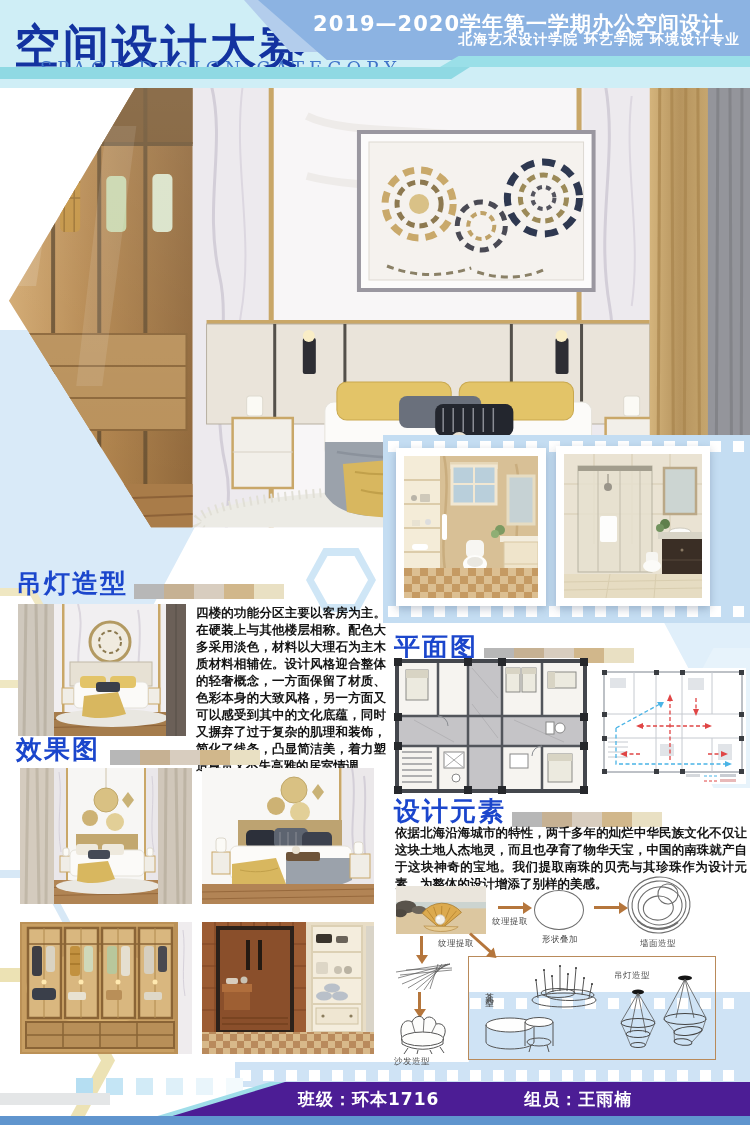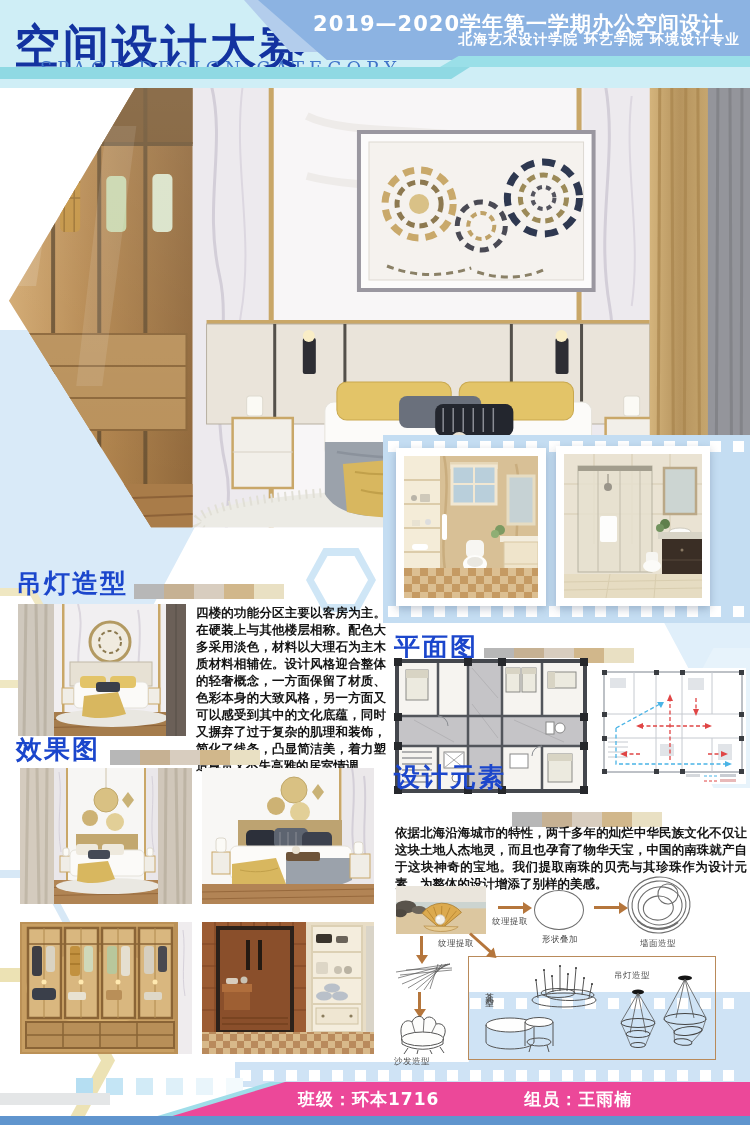--- a/index.html
+++ b/index.html
@@ -61,21 +61,21 @@
   .oshape{position:absolute;border:1.3px solid #6e6e6e;border-radius:50%;background:#fff;z-index:2;}
   .elbox{position:absolute;left:468px;top:956px;width:246px;height:102px;border:1.5px solid #b98a5a;z-index:1;}
   .sketch{position:absolute;z-index:2;}
   .sketch svg{display:block;width:100%;height:100%;}
   
   .f-squares{position:absolute;left:76px;top:1078px;display:flex;gap:13px;z-index:2;}
   .f-squares span{width:17px;height:17px;}
   .f-graybar{position:absolute;left:0;top:1093px;width:110px;height:12px;background:#e4e6e7;z-index:2;}
   .f-banner-edge{position:absolute;left:0;top:1082px;width:750px;height:34px;background:#9fdde9;z-index:3;
       clip-path:polygon(36% 0,38.8% 0,23.8% 100%,21% 100%);}
-  .f-banner{position:absolute;left:0;top:1082px;width:750px;height:34px;background:#ec4899;z-index:4;
+  .f-banner{position:absolute;left:0;top:1082px;width:750px;height:34px;background:#4c1d95;z-index:4;
       clip-path:polygon(38% 0,100% 0,100% 100%,23% 100%);display:flex;align-items:center;}
   .f-banner span{color:#ffffff;font-size:17px;font-weight:bold;letter-spacing:1px;}
   .f-banner .cls{margin-left:298px;}
   .f-banner .mem{margin-left:85px;}
   .f-strip{position:absolute;left:0;top:1116px;width:750px;height:9px;background:#6095ce;z-index:4;}
 </style>
 </head>
 <body>
 
 <div class="poster">
@@ -694,21 +694,21 @@
           <polygon points="64,34 57,34 61,40"></polygon>
         </g>
       <line x1="104" y1="108" x2="118" y2="108" stroke="#4ab4e6" stroke-dasharray="3 2"></line>
       <line x1="104" y1="113" x2="118" y2="113" stroke="#e04545" stroke-dasharray="3 2"></line>
       <rect x="120" y="106" width="16" height="3" fill="#c9ccd2"></rect>
         <rect x="120" y="111" width="16" height="3" fill="#e8b9b9"></rect>
       <rect x="86" y="106" width="14" height="3" fill="#d5d8dc"></rect>
     </svg>
   </div>
 
-  <div class="stitle" style="left:394px;top:760px;">设计元素</div>
+  <div class="stitle" style="left:394px;top:794px;">设计元素</div>
   <div class="sw" style="left:512px;top:812px;">
       <span style="background: rgb(183, 183, 183);"></span>
       <span style="background: rgb(198, 177, 147);"></span>
       <span style="background: rgb(216, 205, 191);"></span>
       <span style="background: rgb(209, 183, 139);"></span>
       <span style="background: rgb(233, 224, 195);"></span>
     </div>
   <div class="para" style="left:395px;top:824px;width:352px;">依据北海沿海城市的特性，两千多年的灿烂中华民族文化不仅让这块土地人杰地灵，而且也孕育了物华天宝，中国的南珠就产自于这块神奇的宝地。我们提取南珠的贝壳与其珍珠作为设计元素，为整体的设计增添了别样的美感。</div>
 
   <div class="filmstrip fs2"></div>

